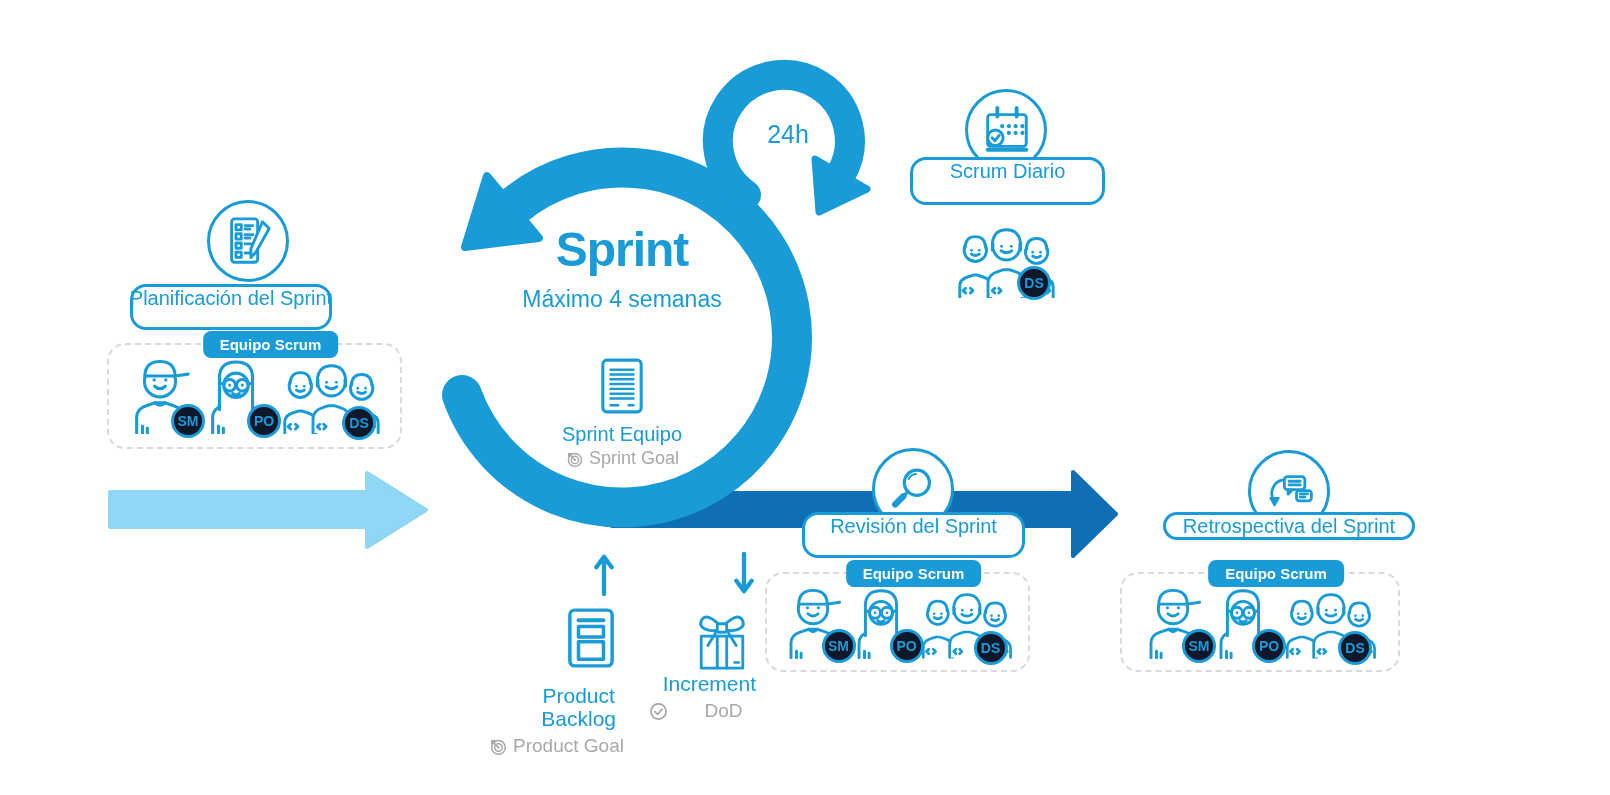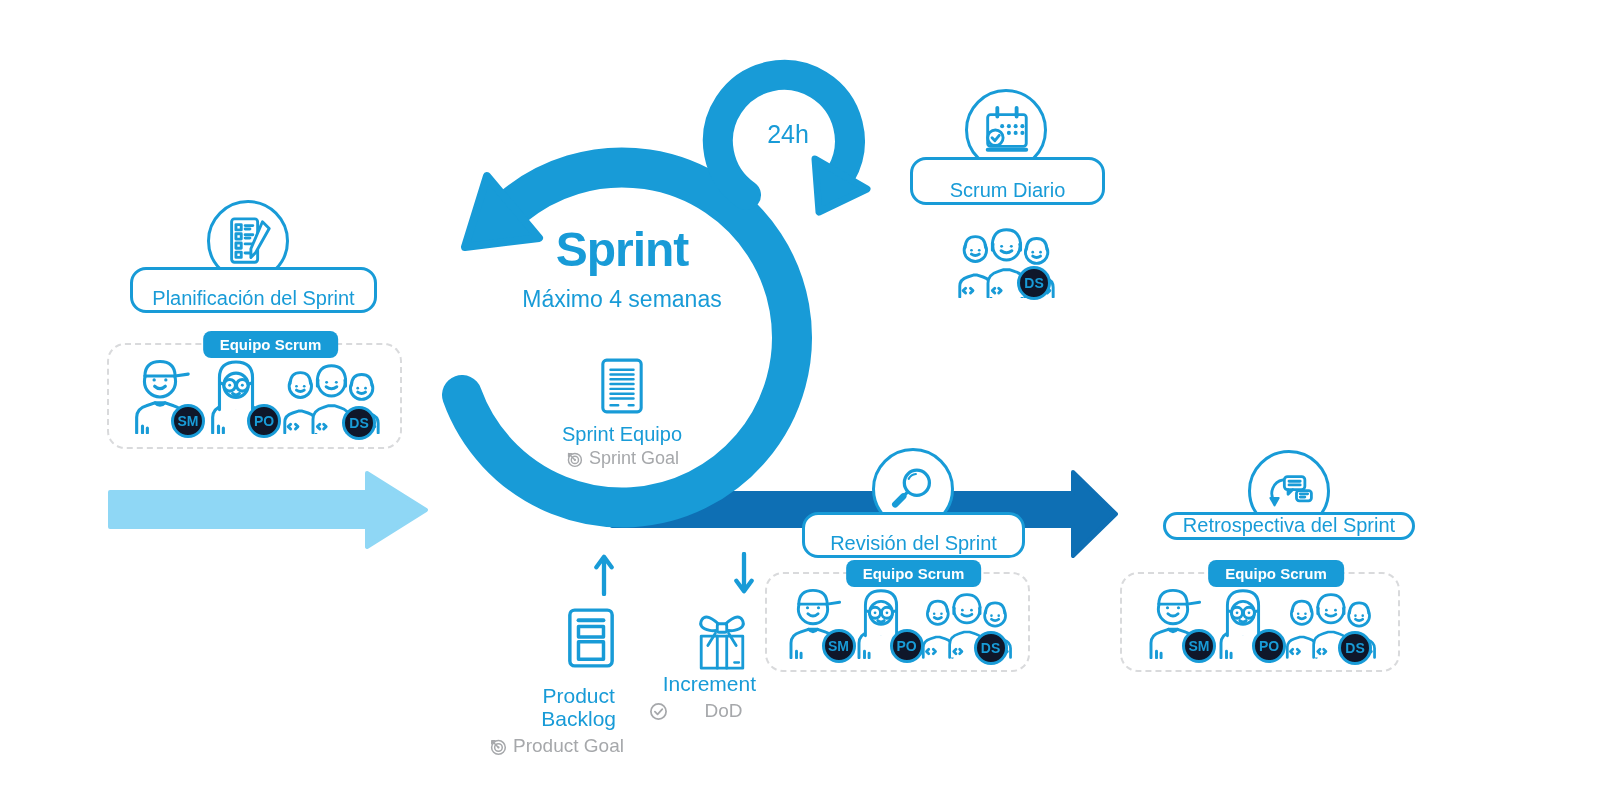--- a/index.html
+++ b/index.html
@@ -11,21 +11,21 @@
   }
   *{box-sizing:border-box;margin:0;padding:0}
   body{background:#fff;font-family:"Liberation Sans",sans-serif;}
   .canvas{position:relative;width:1610px;height:795px;background:#fff;overflow:hidden;}
   .abs{position:absolute;}
   .bg-svg{position:absolute;left:0;top:0;}
 
   .event-circle{position:absolute;width:82px;height:82px;border-radius:50%;
     background:#fff;border:3px solid var(--blue);display:flex;align-items:center;justify-content:center;}
   .label-box{position:absolute;background:#fff;border:3px solid var(--blue);border-radius:16px;
-    display:flex;align-items:flex-end;justify-content:center;color:var(--blue);font-size:20px;white-space:nowrap;}
+    display:flex;align-items:flex-start;justify-content:center;color:var(--blue);font-size:20px;white-space:nowrap;}
   .team{position:absolute;border:2px dashed var(--dash);border-radius:18px;}
   .team-pill{position:absolute;left:50%;top:-14px;transform:translateX(-50%);
     background:var(--blue);color:#fff;font-size:15px;font-weight:bold;
     padding:4px 17px;border-radius:8px;white-space:nowrap;line-height:19px;margin-left:16px;}
   .team-row{display:flex;align-items:flex-end;justify-content:center;gap:6px;
     width:100%;height:100%;padding:14px 4px 9px 4px;}
   .person{position:relative;color:var(--blue);flex:0 0 auto;}
   .badge{position:absolute;width:34px;height:34px;border-radius:50%;background:#0f172a;
     border:3.5px solid var(--blue);color:var(--blue);font-weight:bold;font-size:14px;
     display:flex;align-items:center;justify-content:center;right:-10px;bottom:0;}
@@ -156,21 +156,21 @@
         <rect x="15.5" y="20.5" width="5.5" height="5.5"></rect>
         <path d="M25,21.5 H33 M25,25 H30"></path>
         <rect x="15.5" y="30" width="5.5" height="5.5"></rect>
         <path d="M25,31 H33"></path>
         <rect x="15.5" y="39.5" width="5.5" height="5.5"></rect>
         <path d="M25,40.5 H33"></path>
         <path d="M43,8 L50,15 L36,40 L31,45 L31,36 Z" fill="#fff"></path>
       </g>
     </svg>
   </div>
-  <div class="label-box" style="left:130px;top:267px;width:247px;height:46px;">
+  <div class="label-box" style="left:130px;top:284px;width:202px;height:46px;">
     <span>Planificación del Sprint</span>
   </div>
   <div class="team" style="left:107px;top:343px;width:295px;height:106px;">
     <div class="team-pill">Equipo Scrum</div>
     <div class="team-row">
       <div class="person">
         <svg width="70" height="78">
             <use href="#sym-sm"></use>
           </svg>
         <span class="badge">SM</span>

